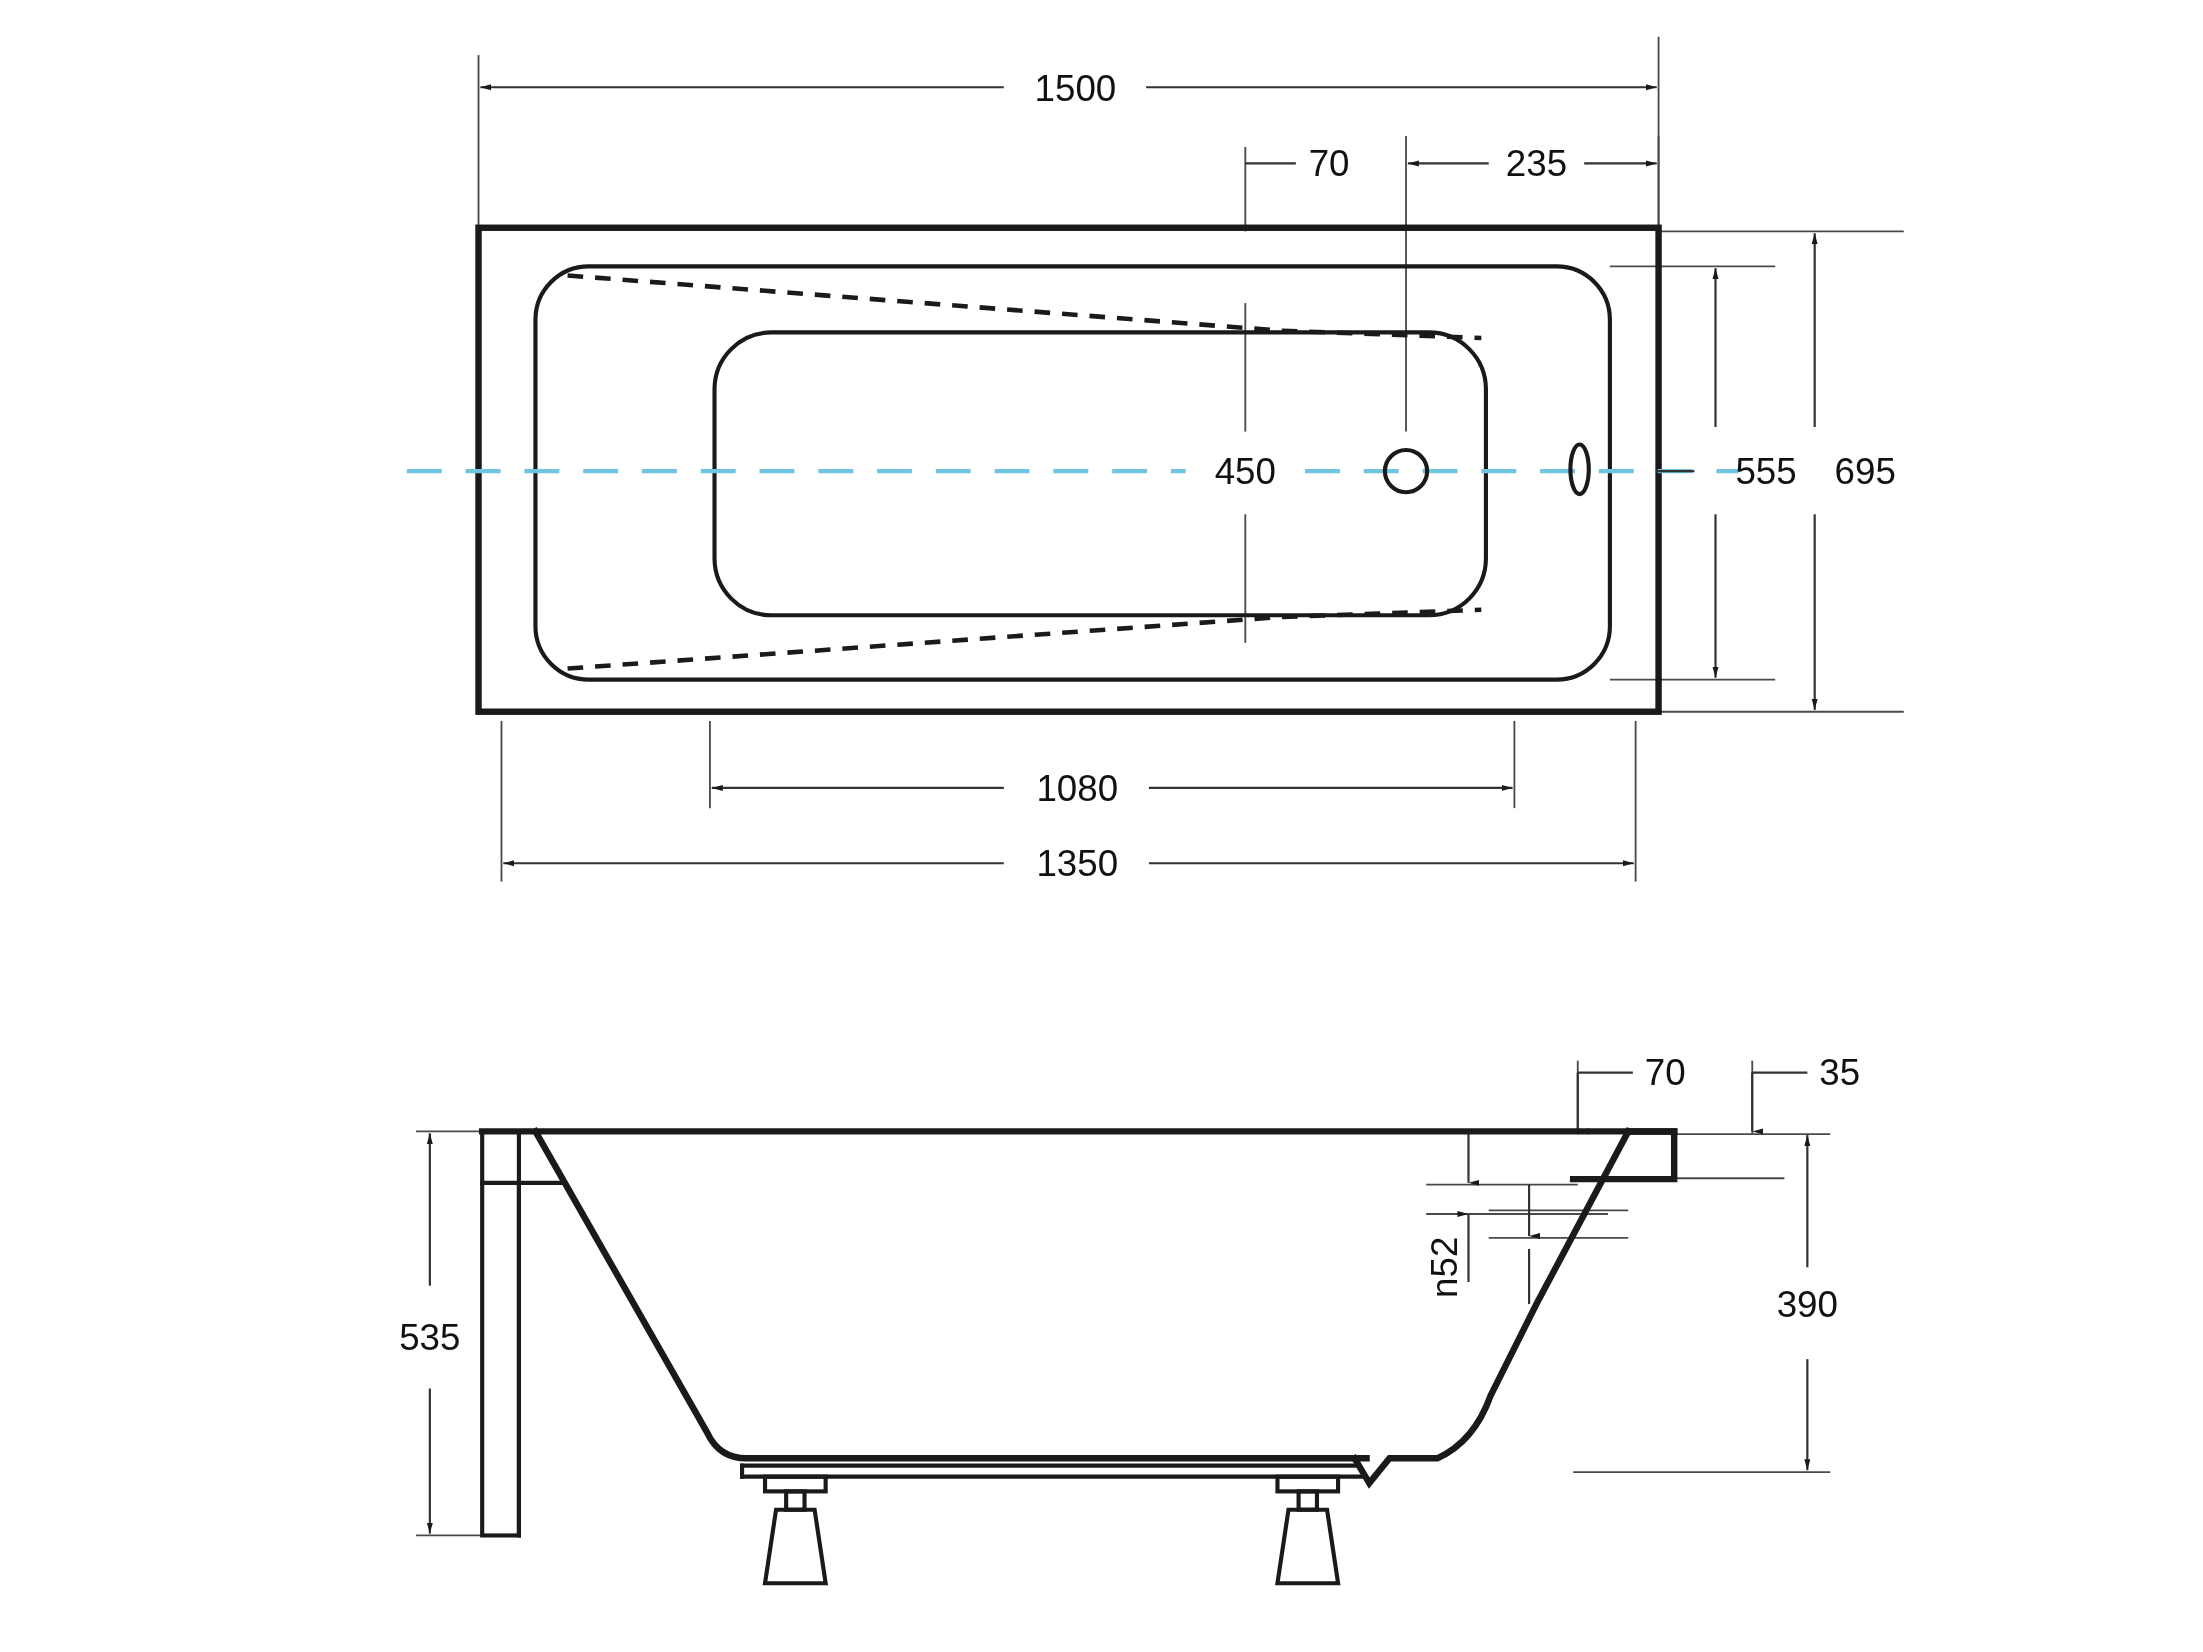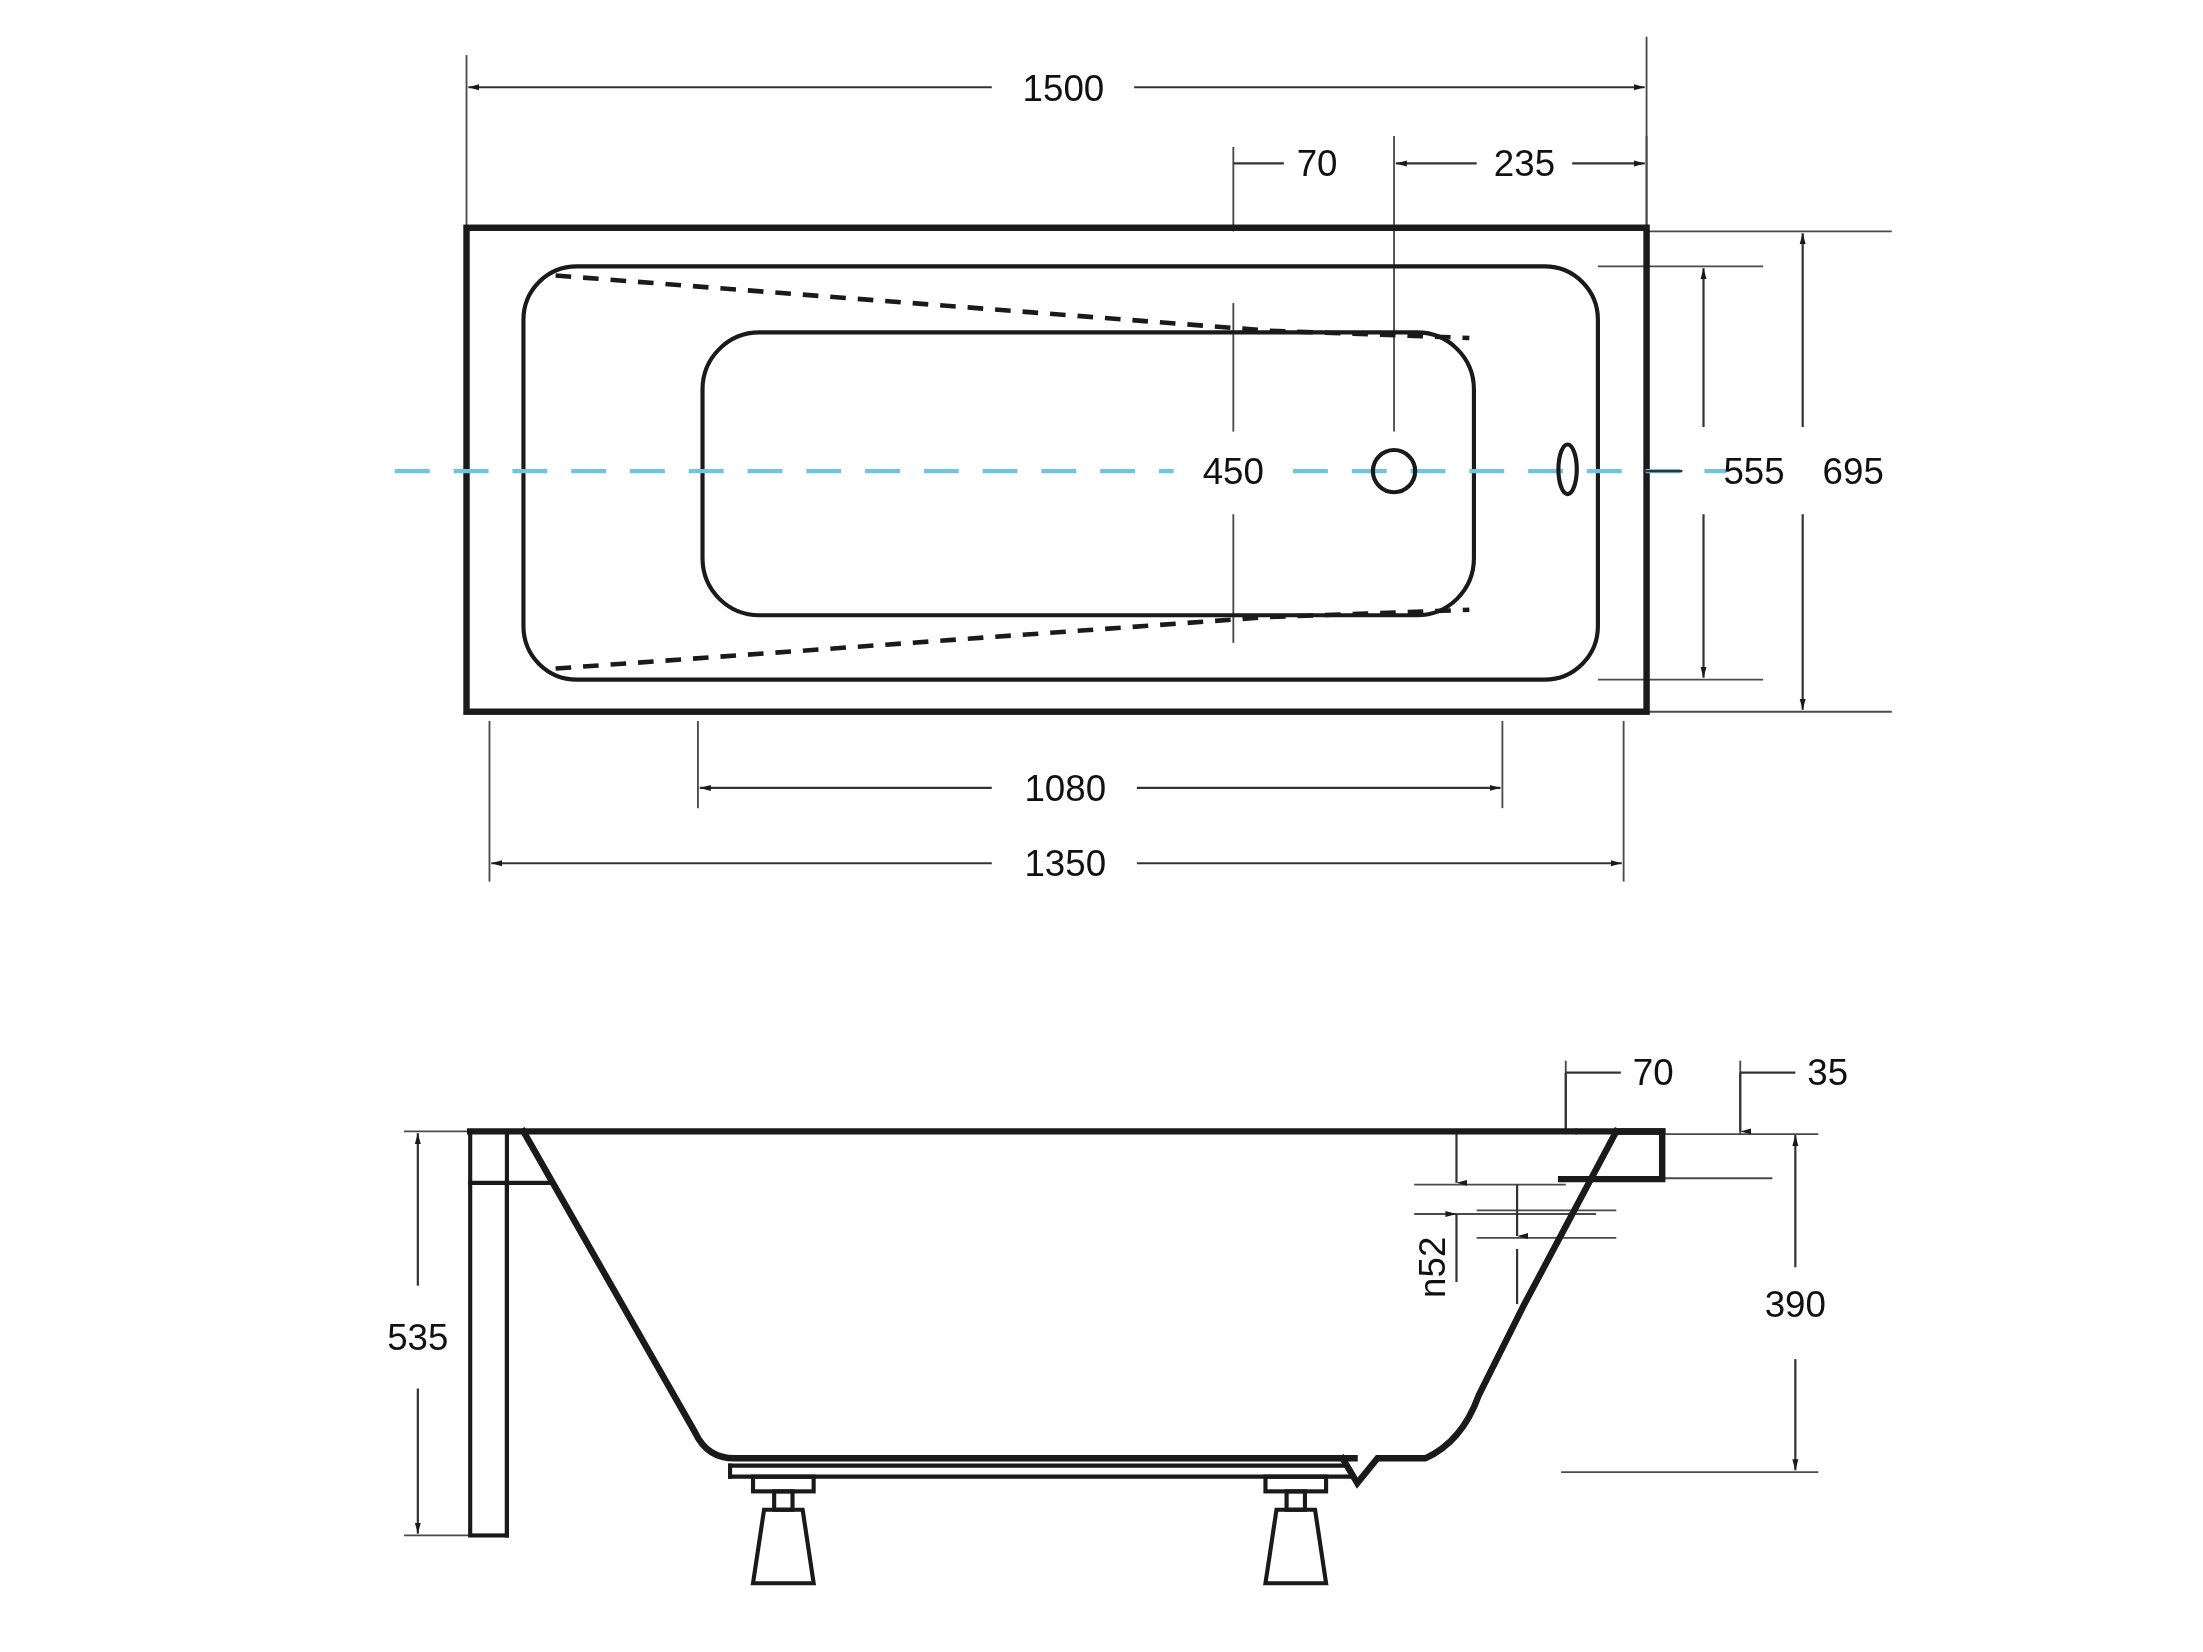--- a/index.html
+++ b/index.html
@@ -12,20 +12,21 @@
     width: 2204px;
     height: 1653px;
     font-family: "Liberation Sans", sans-serif;
     overflow: hidden;
   }
   #sheet {
     position: relative;
     width: 2068px;
     height: 1653px;
     background: #ffffff;
+    margin-left: 12px;
   }
   svg.drawing {
     position: absolute;
     top: 0;
     left: 0;
     width: 2204px;
     height: 1653px;
   }
   
   .heavy   { stroke: #1a1a1a; stroke-width: 7;   fill: none; stroke-linecap: square; }

